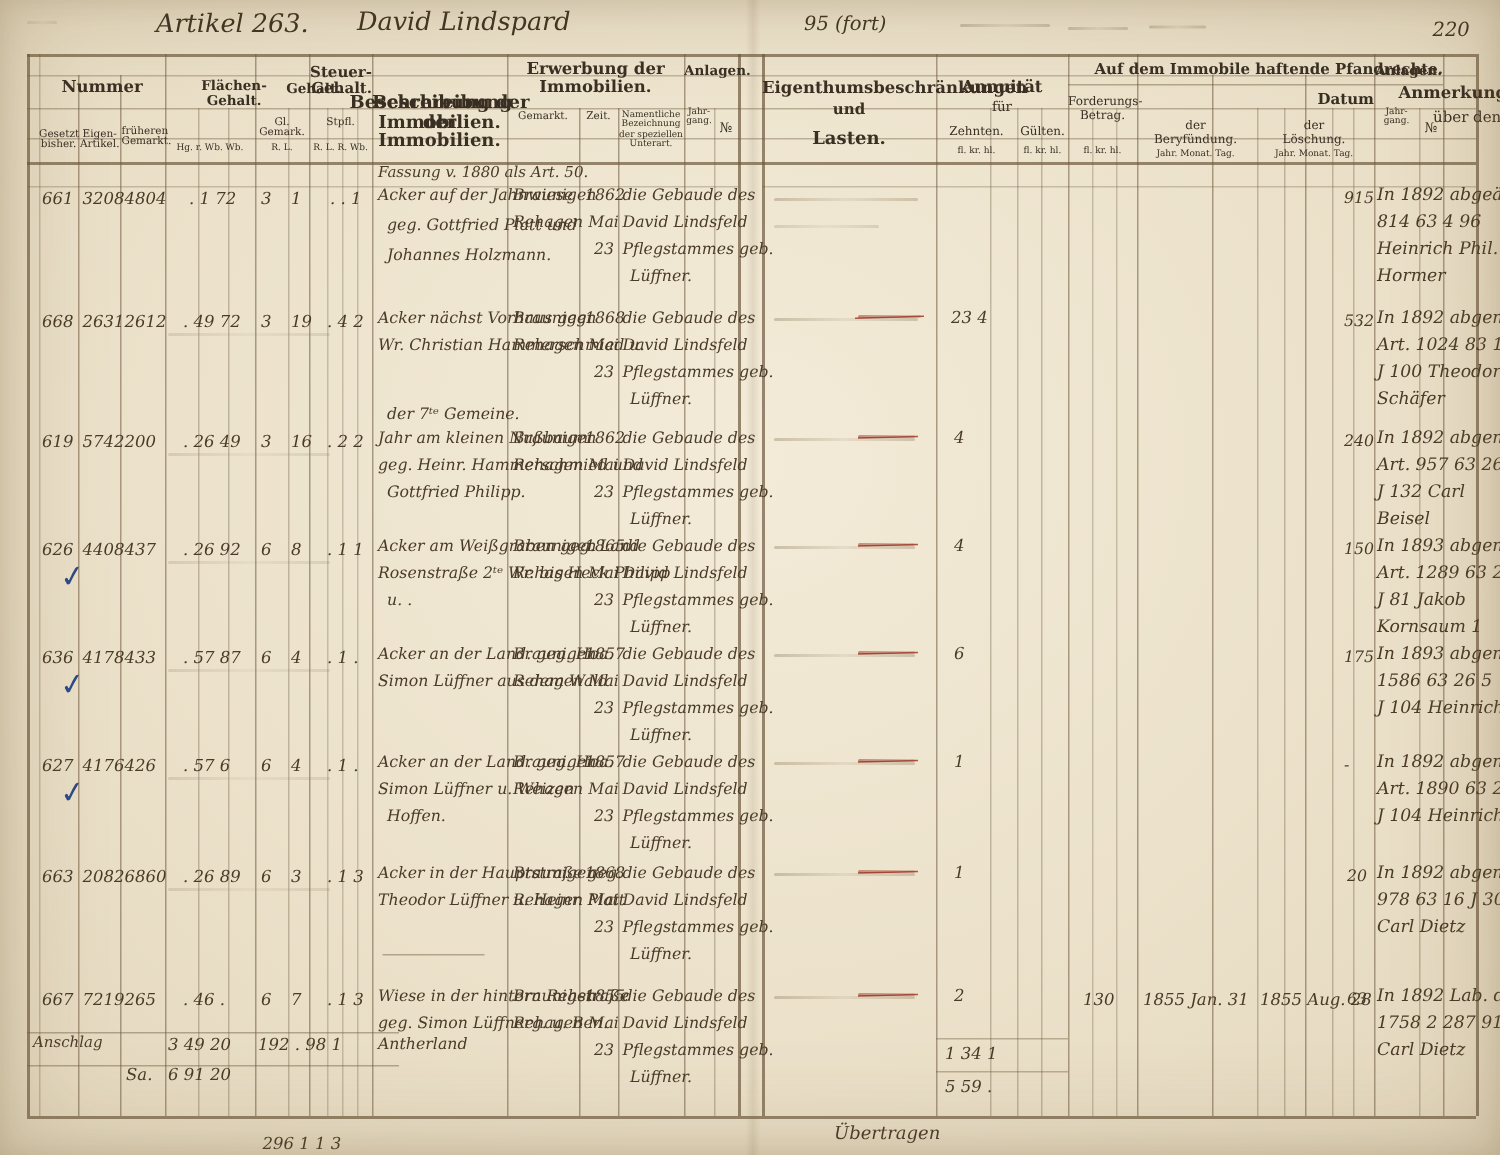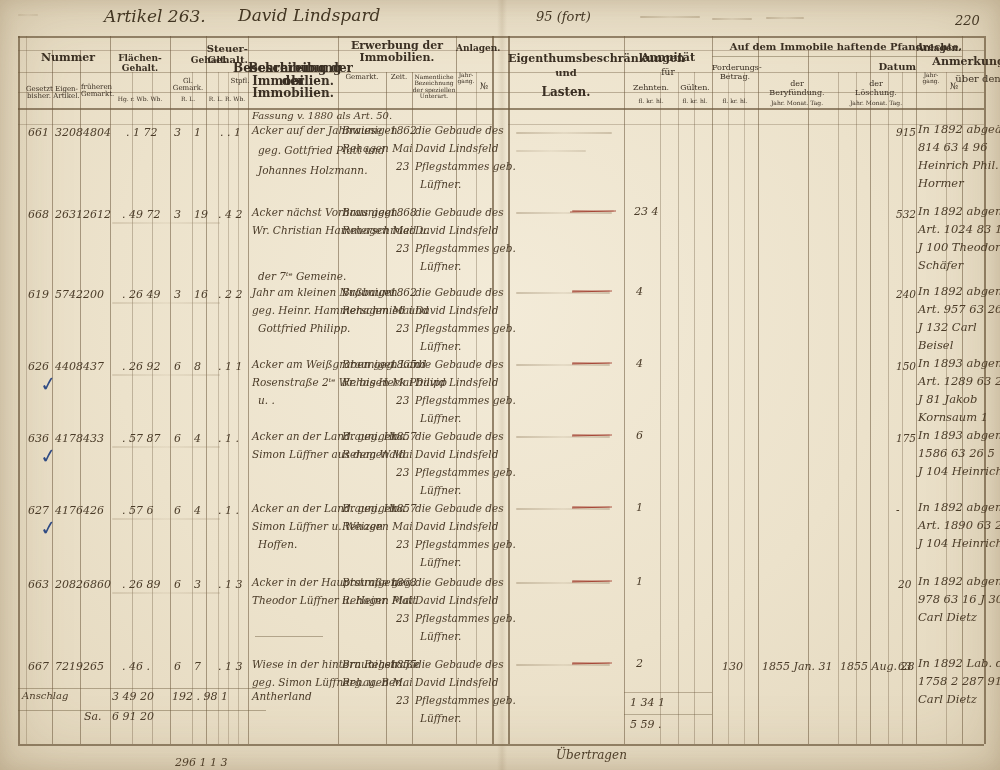--- a/index.html
+++ b/index.html
@@ -146,27 +146,27 @@
   <div class="vline" style="left:866px;top:36px;height:708px;opacity:0;"></div>
   <div class="vline" style="left:946px;top:72px;height:672px;opacity:.35;"></div>
   <div class="vline" style="left:962px;top:36px;height:708px;"></div>
 
   <div class="hdr hdr-b t11" style="left:26px;top:52px;width:84px;">Nummer</div>
   <div class="hdr t7" style="left:54px;top:64px;width:26px;"></div>
   <div class="hdr t7" style="left:26px;top:86px;width:26px;line-height:1.05;">Gesetzt<br>bisher.</div>
   <div class="hdr t7" style="left:53px;top:86px;width:27px;line-height:1.05;">Eigen-<br>Artikel.</div>
   <div class="hdr t7" style="left:81px;top:84px;width:29px;line-height:1.05;">früheren<br>Gemarkt.</div>
 
-  <div class="hdr hdr-b t9" style="left:110px;top:54px;width:60px;line-height:1.1;">Flächen-<br>Gehalt.</div>
+  <div class="hdr hdr-b t9" style="left:126px;top:54px;width:60px;line-height:1.1;">Flächen-<br>Gehalt.</div>
   <div class="hdr t6 tiny" style="left:110px;top:96px;width:60px;">Hg. r. Wb. Wb.</div>
 
   <div class="hdr hdr-b t10" style="left:170px;top:44px;width:78px;">Steuer-Gehalt.</div>
   <div class="hdr hdr-b t9" style="left:170px;top:56px;width:78px;">Gehalt.</div>
   <div class="hdr t7" style="left:170px;top:78px;width:36px;">Gl. Gemark.</div>
-  <div class="hdr t7" style="left:206px;top:78px;width:42px;padding-left:13px;">Stpfl.</div>
+  <div class="hdr t7" style="left:206px;top:78px;width:42px;">Stpfl.</div>
   <div class="hdr tiny" style="left:170px;top:96px;width:36px;">R. L.</div>
   <div class="hdr tiny" style="left:206px;top:96px;width:42px;">R. L. R. Wb.</div>
 
   <div class="hdr hdr-b t12" style="left:248px;top:62px;width:90px;">Beschreibung der Immobilien.</div>
   <div class="hdr hdr-b t12" style="left:248px;top:62px;width:90px;opacity:0;"></div>
   <div class="hdr hdr-b t12" style="left:212px;top:62px;width:162px;">Beschreibung der Immobilien.</div>
 
   <div class="hdr hdr-b t11" style="left:338px;top:40px;width:118px;">Erwerbung der Immobilien.</div>
   <div class="hdr t7" style="left:338px;top:74px;width:48px;">Gemarkt.</div>
   <div class="hdr t7" style="left:386px;top:74px;width:26px;">Zeit.</div>

